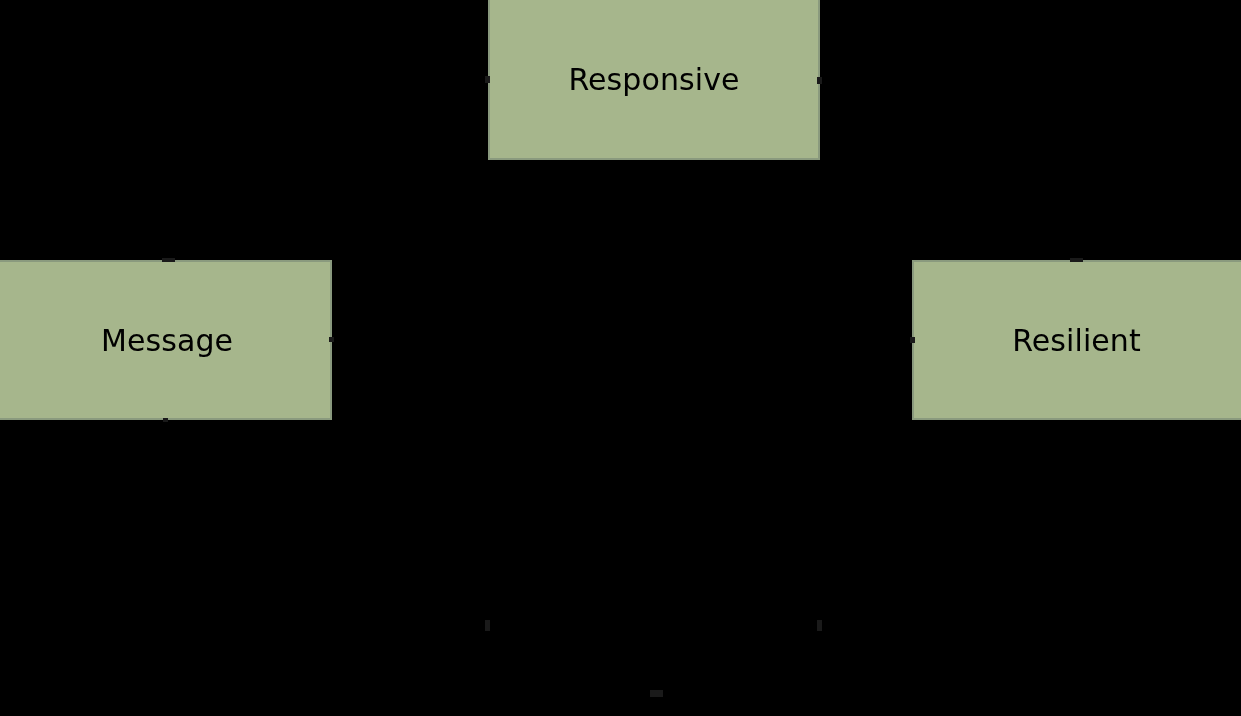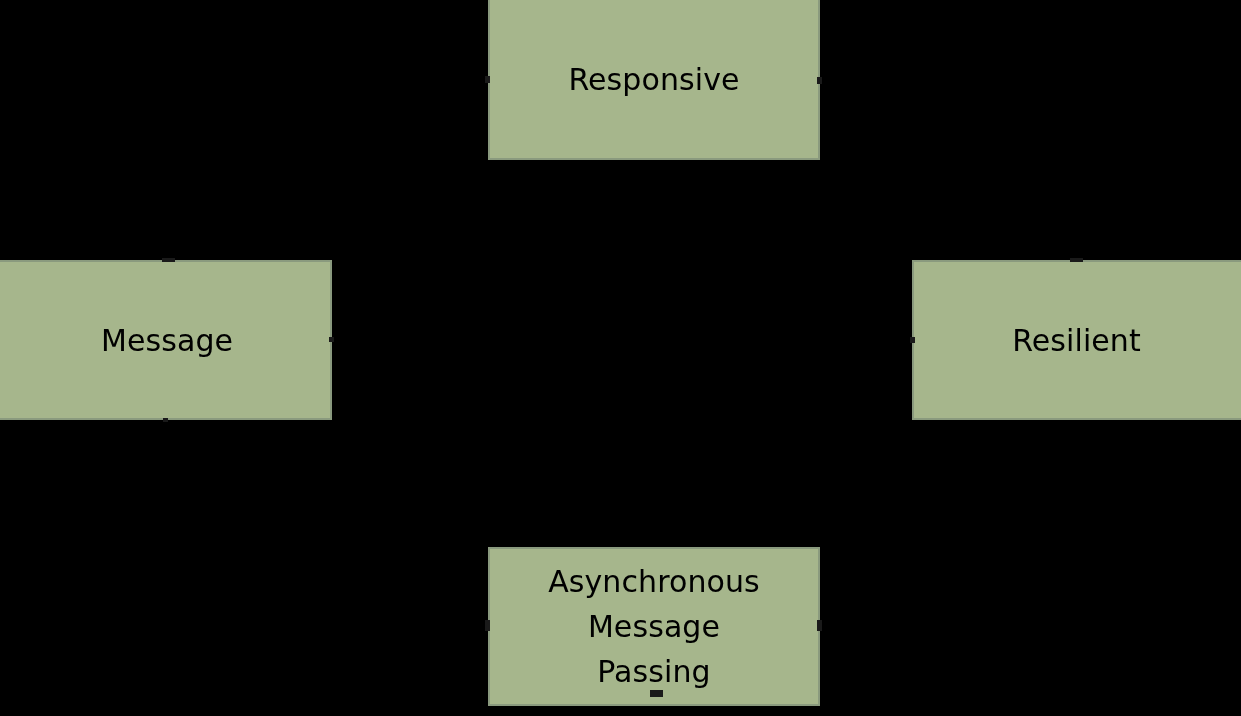--- a/index.html
+++ b/index.html
@@ -128,25 +128,20 @@
   </div>
 
   <div class="node" id="node-elastic">
     <span class="node-label">Message</span>
   </div>
 
   <div class="node" id="node-resilient">
     <span class="node-label">Resilient</span>
   </div>
 
-  <div class="node" id="node-async">
-    <span class="node-label">Asynchronous
-Message
-Passing</span>
-  </div>
 
   <span class="arrow-tip tip-resp-left"></span>
   <span class="arrow-tip tip-resp-right"></span>
   <span class="arrow-tip tip-elastic-top"></span>
   <span class="arrow-tip tip-elastic-bottom"></span>
   <span class="arrow-tip tip-elastic-right"></span>
   <span class="arrow-tip tip-resil-top"></span>
   <span class="arrow-tip tip-resil-left"></span>
   <span class="arrow-tip tip-async-left"></span>
   <span class="arrow-tip tip-async-right"></span>

